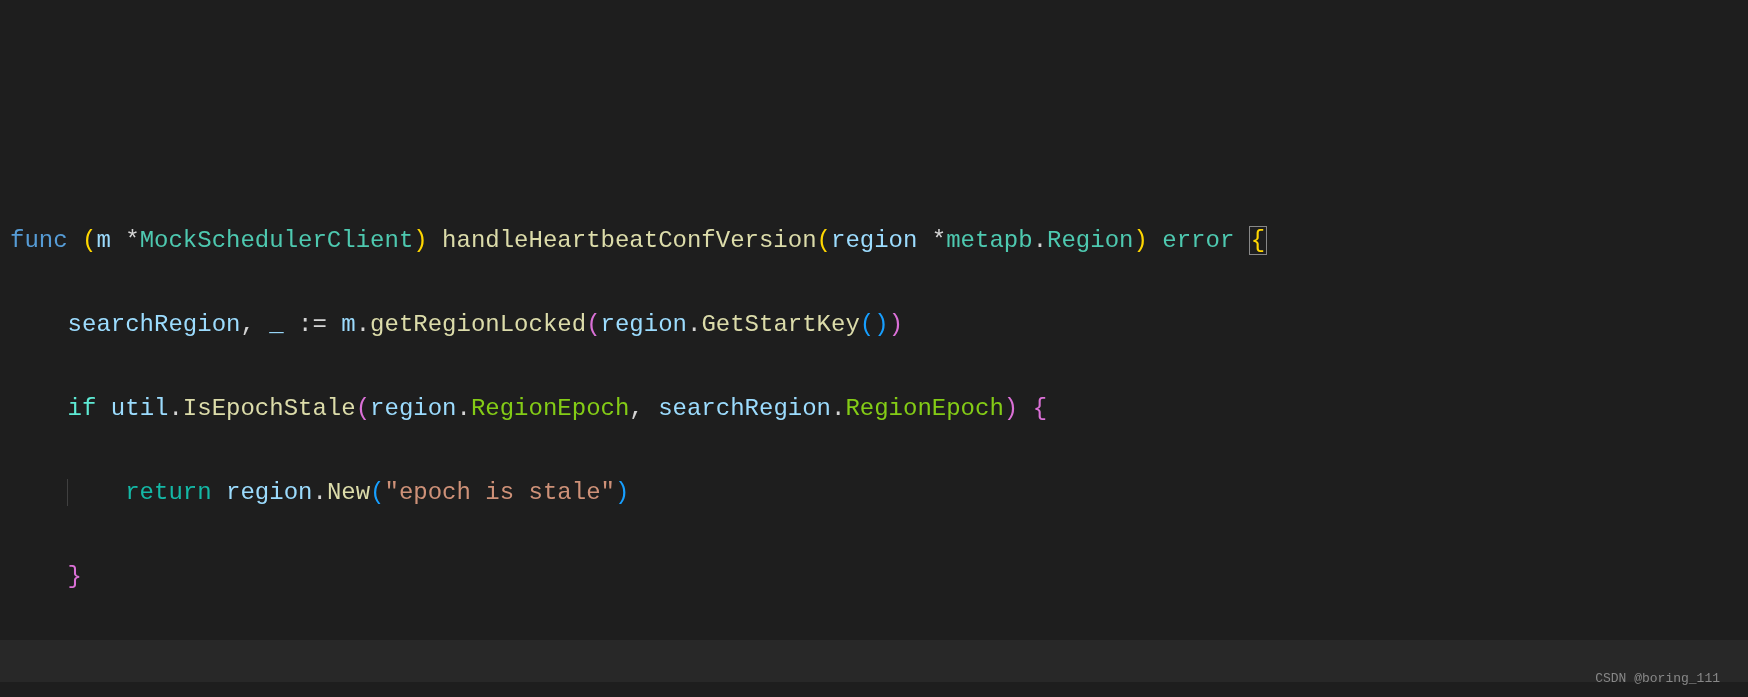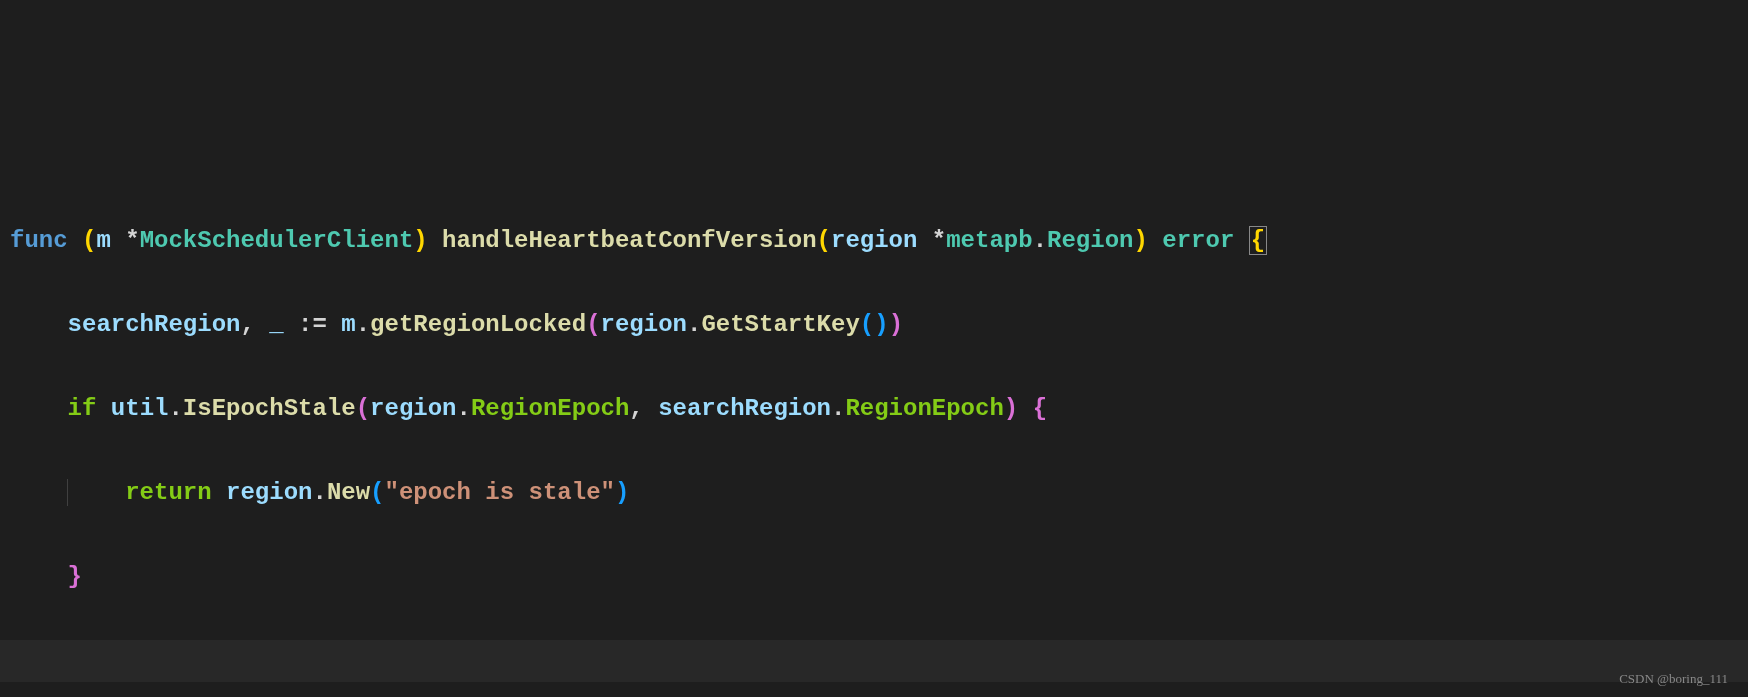--- a/index.html
+++ b/index.html
@@ -15,21 +15,20 @@
       padding: 10px 0 0 10px;
       color: #d4d4d4;
       white-space: pre;
       position: relative;
       overflow: hidden;
       width: 1748px;
       height: 697px;
     }
     .line {
       display: block;
-      font-weight: bold;
     }
     .blank-highlighted {
       background: #282828;
       margin-left: -10px;
       padding-left: 10px;
       height: 42px;
     }
     .kw { color: #569cd6; }
     .type { color: #4ec9b0; }
     .func { color: #dcdcaa; }
@@ -37,29 +36,29 @@
     .param { color: #9cdcfe; }
     .prop { color: #84cc16; }
     .str { color: #ce9178; }
     .op { color: #d4d4d4; }
     .paren-pink { color: #da70d6; }
     .paren-yellow { color: #ffd700; }
     .paren-blue { color: #179fff; }
     .brace-pink { color: #da70d6; }
     .brace-yellow { color: #ffd700; }
     .punct { color: #d4d4d4; }
-    .return { color: #84cc16; margin-top: 40px; }
-    .if { color: #84cc16; }
+    .return { color: #14b8a6; margin-top: 40px; }
+    .if { color: #5eead4; }
     .watermark {
       position: absolute;
-      right: 20px;
+      right: 28px;
       bottom: 6px;
       color: #888;
       font-size: 13px;
-      font-family: Liberation Serif, serif;
+      font-family: Liberation Mono, monospace;
     }
     .brace-highlight {
       border: 1px solid #888;
       padding: 0 1px;
     }
     .indent-guide {
       border-left: 1px solid #404040;
       margin-left: -1px;
     }
   </style>

